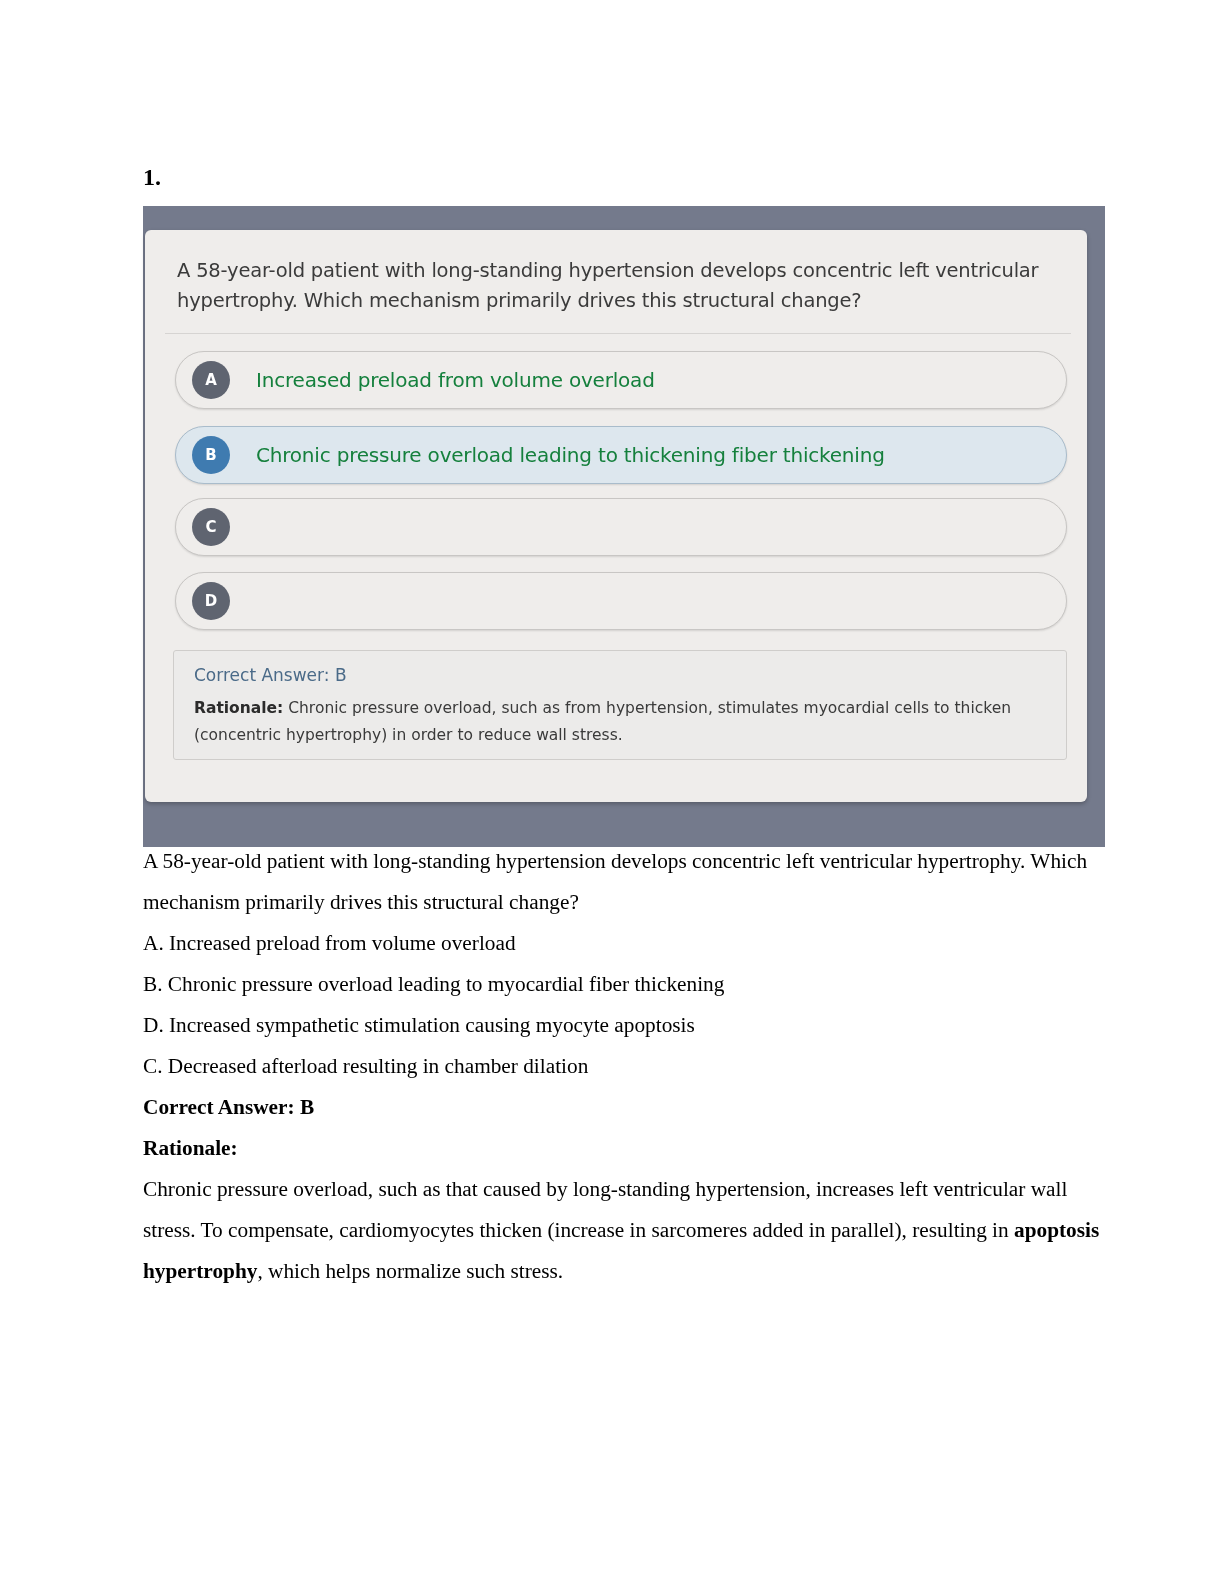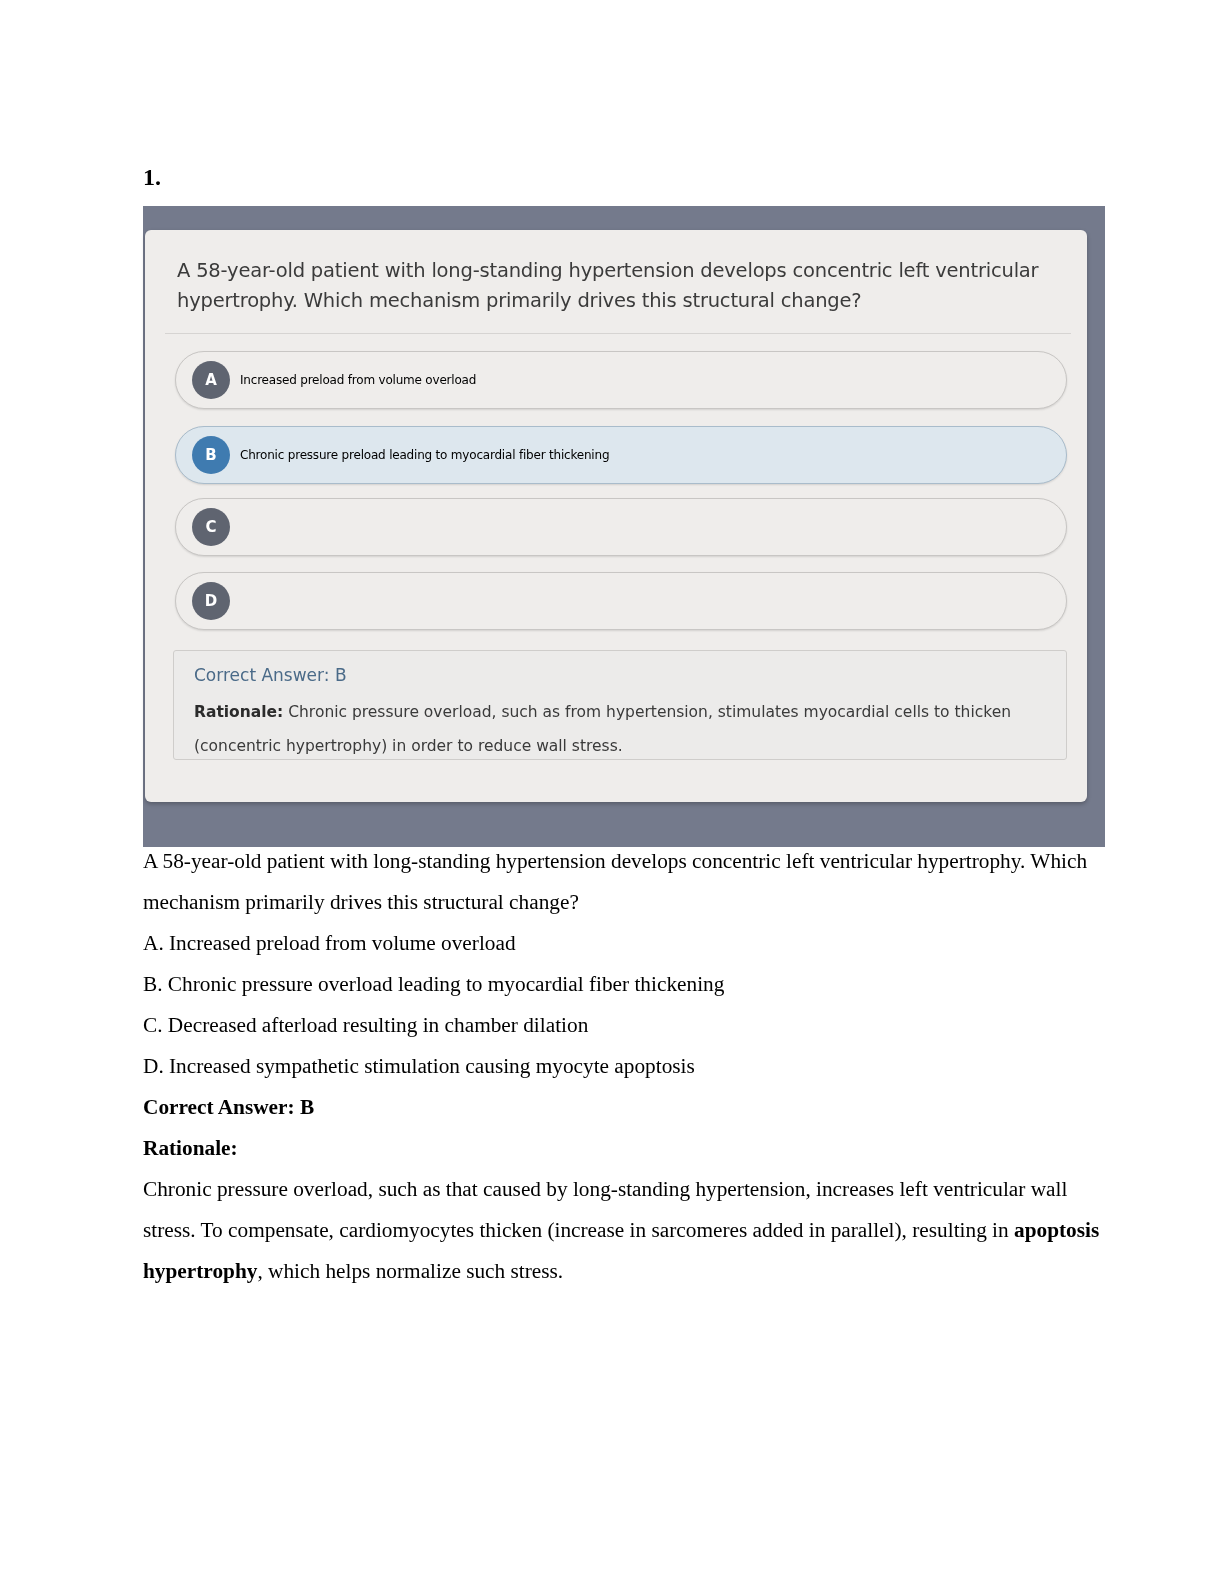--- a/index.html
+++ b/index.html
@@ -6,62 +6,62 @@
   body { width: 1224px; height: 1584px; position: relative; overflow: hidden; font-family: "Liberation Serif", serif; color: #000; }
   .qnum { position: absolute; left: 143px; top: 164px; font-size: 24px; font-weight: bold; }
   .shot { position: absolute; left: 143px; top: 206px; width: 962px; height: 641px; background: #747a8c; }
   .card { position: absolute; left: 2px; top: 24px; width: 942px; height: 572px; background: #efedeb; border-radius: 6px; box-shadow: 0 2px 4px rgba(0,0,0,0.25); font-family: "DejaVu Sans", sans-serif; }
   .qtext { position: absolute; left: 32px; top: 26px; width: 880px; font-size: 19.5px; line-height: 30px; color: #3b3b3b; letter-spacing: -0.2px; }
   .divider { position: absolute; left: 20px; right: 16px; top: 103px; height: 1px; background: #d6d4d2; }
   .opt { position: absolute; left: 30px; width: 892px; height: 58px; border: 1.5px solid #c8c6c4; border-radius: 30px; background: #efedeb; box-shadow: 0 1px 2px rgba(0,0,0,0.12); box-sizing: border-box; display: flex; align-items: center; }
   .opt.sel { background: #dde7ee; border-color: #a9bccb; }
   .badge { width: 38px; height: 38px; border-radius: 50%; background: #5f6470; color: #fff; font-size: 15px; font-weight: bold; display: flex; align-items: center; justify-content: center; margin-left: 16px; }
   .opt.sel .badge { background: #3f7bb0; }
-  .otext { margin-left: 10px; font-size: 12px; color: #000000; letter-spacing: -0.2px; }
+  .otext { margin-left: 26px; font-size: 20px; color: #15803d; letter-spacing: -0.2px; }
   .ans { position: absolute; left: 28px; top: 420px; width: 894px; height: 110px; border: 1.5px solid #cfcdcb; border-radius: 3px; box-sizing: border-box; background: #ecebea; }
   .ans-title { position: absolute; left: 20px; top: 14px; font-size: 17px; color: #4a6a88; }
-  .ans-body { position: absolute; left: 20px; top: 44px; width: 850px; font-size: 15.5px; line-height: 34px; color: #3a3a3a; }
+  .ans-body { position: absolute; left: 20px; top: 44px; width: 850px; font-size: 15.5px; line-height: 27px; color: #3a3a3a; }
   .ans-body b { color: #2b2b2b; }
   .plain { position: absolute; left: 143px; width: 960px; font-size: 21.3px; line-height: 41px; }
   .plain p { margin: 0; }
 </style>
 </head>
 <body>
 
 <div class="qnum">1.</div>
 
 <div class="shot">
   <div class="card">
     <div class="qtext">A 58-year-old patient with long-standing hypertension develops concentric left ventricular hypertrophy. Which mechanism primarily drives this structural change?</div>
     <div class="divider"></div>
 
     <div class="opt" style="top:121px;">
       <span class="badge">A</span>
       <span class="otext">Increased preload from volume overload</span>
     </div>
     <div class="opt sel" style="top:196px;">
       <span class="badge">B</span>
-      <span class="otext">Chronic pressure preload leading to myocardial fiber thickening</span>
+      <span class="otext">Chronic pressure overload leading to thickening fiber thickening</span>
     </div>
     <div class="opt" style="top:268px;">
       <span class="badge">C</span>
     </div>
     <div class="opt" style="top:342px;">
       <span class="badge">D</span>
     </div>
 
     <div class="ans">
       <div class="ans-title">Correct Answer: B</div>
       <div class="ans-body"><b>Rationale:</b><span> Chronic pressure overload, such as from hypertension, stimulates myocardial cells to thicken (concentric hypertrophy) in order to reduce wall stress.</span></div>
     </div>
   </div>
 </div>
 
 <div class="plain" style="top:841px;">
   <p>A 58-year-old patient with long-standing hypertension develops concentric left ventricular hypertrophy. Which mechanism primarily drives this structural change?</p>
   <p>A. Increased preload from volume overload</p>
   <p>B. Chronic pressure overload leading to myocardial fiber thickening</p>
+  <p>D. Increased sympathetic stimulation causing myocyte apoptosis</p>
   <p>C. Decreased afterload resulting in chamber dilation</p>
-  <p>D. Increased sympathetic stimulation causing myocyte apoptosis</p>
   <p><b>Correct Answer: B</b></p>
   <p><b>Rationale:</b></p>
   <p><span>Chronic pressure overload, such as that caused by long-standing hypertension, increases left ventricular wall stress. To compensate, cardiomyocytes thicken (increase in sarcomeres added in parallel), resulting in </span><b>apoptosis hypertrophy</b><span>, which helps normalize such stress.</span></p>
 </div>
 
 </body></html>

